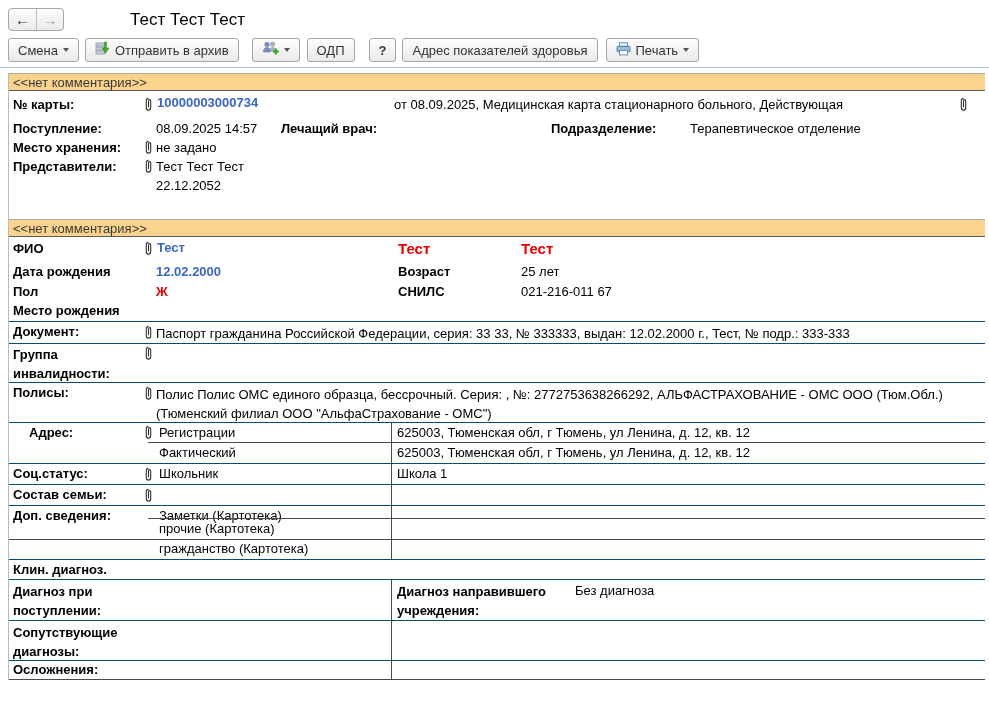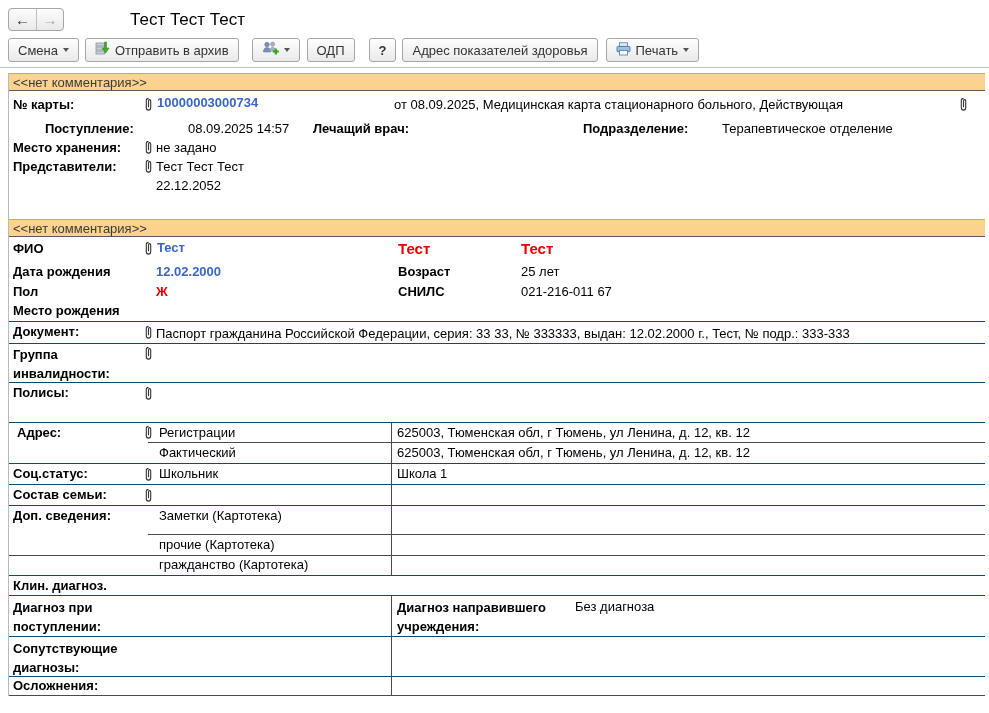--- a/index.html
+++ b/index.html
@@ -114,21 +114,21 @@
     <span class="ps clip" style="left:135px;top:6px;"><svg width="9" height="15" viewBox="0 0 9 15">
           <path d="M4.5 1.4 C3.1 1.4 2.3 2.3 2.3 3.6 L2.3 10.4 C2.3 12.1 3.2 13.1 4.5 13.1 C5.8 13.1 6.7 12.1 6.7 10.4 L6.7 4 C6.7 3.1 6.2 2.6 5.6 2.6 C5 2.6 4.5 3.1 4.5 4 L4.5 10.2" fill="none" stroke="#333" stroke-width="1.1"></path>
         </svg></span>
     <span class="ps link biglink" style="left:148px;top:4px;">10000003000734</span>
     <span class="ps" style="left:385px;top:6px;">от 08.09.2025, Медицинская карта стационарного больного, Действующая</span>
     <span class="ps clip" style="left:950px;top:6px;"><svg width="9" height="15" viewBox="0 0 9 15">
           <path d="M4.5 1.4 C3.1 1.4 2.3 2.3 2.3 3.6 L2.3 10.4 C2.3 12.1 3.2 13.1 4.5 13.1 C5.8 13.1 6.7 12.1 6.7 10.4 L6.7 4 C6.7 3.1 6.2 2.6 5.6 2.6 C5 2.6 4.5 3.1 4.5 4 L4.5 10.2" fill="none" stroke="#333" stroke-width="1.1"></path>
         </svg></span>
   </div>
 
-  <div class="row" style="height:20px;margin-left:32px;">
+  <div class="row" style="height:20px;">
     <span class="ps lbl" style="left:4px;top:2px;">Поступление:</span>
     <span class="ps" style="left:147px;top:2px;">08.09.2025 14:57</span>
     <span class="ps lbl" style="left:272px;top:2px;">Лечащий врач:</span>
     <span class="ps lbl" style="left:542px;top:2px;">Подразделение:</span>
     <span class="ps" style="left:681px;top:2px;">Терапевтическое отделение</span>
   </div>
 
   <div class="row" style="height:19px;">
     <span class="ps lbl" style="left:4px;top:1px;">Место хранения:</span>
     <span class="ps clip" style="left:135px;top:1px;"><svg width="9" height="15" viewBox="0 0 9 15">
@@ -194,24 +194,25 @@
     <span class="ps clip" style="left:135px;top:2px;"><svg width="9" height="15" viewBox="0 0 9 15">
           <path d="M4.5 1.4 C3.1 1.4 2.3 2.3 2.3 3.6 L2.3 10.4 C2.3 12.1 3.2 13.1 4.5 13.1 C5.8 13.1 6.7 12.1 6.7 10.4 L6.7 4 C6.7 3.1 6.2 2.6 5.6 2.6 C5 2.6 4.5 3.1 4.5 4 L4.5 10.2" fill="none" stroke="#333" stroke-width="1.1"></path>
         </svg></span>
   </div>
 
   <div class="row bt" style="height:40px;">
     <span class="ps lbl" style="left:4px;top:2px;">Полисы:</span>
     <span class="ps clip" style="left:135px;top:3px;"><svg width="9" height="15" viewBox="0 0 9 15">
           <path d="M4.5 1.4 C3.1 1.4 2.3 2.3 2.3 3.6 L2.3 10.4 C2.3 12.1 3.2 13.1 4.5 13.1 C5.8 13.1 6.7 12.1 6.7 10.4 L6.7 4 C6.7 3.1 6.2 2.6 5.6 2.6 C5 2.6 4.5 3.1 4.5 4 L4.5 10.2" fill="none" stroke="#333" stroke-width="1.1"></path>
         </svg></span>
+    <div class="wrap">Полис Полис ОМС единого образца, бессрочный. Серия: , №: 2772753638266292, АЛЬФАСТРАХОВАНИЕ - ОМС ООО (Тюм.Обл.) (Тюменский филиал ООО "АльфаСтрахование - ОМС")</div>
   </div>
 
   <div class="row bt" style="height:21px;">
-    <span class="ps lbl" style="left:8px;top:2px;">Адрес:</span>
+    <span class="ps lbl" style="left:20px;top:2px;">Адрес:</span>
     <span class="ps clip" style="left:135px;top:2px;"><svg width="9" height="15" viewBox="0 0 9 15">
           <path d="M4.5 1.4 C3.1 1.4 2.3 2.3 2.3 3.6 L2.3 10.4 C2.3 12.1 3.2 13.1 4.5 13.1 C5.8 13.1 6.7 12.1 6.7 10.4 L6.7 4 C6.7 3.1 6.2 2.6 5.6 2.6 C5 2.6 4.5 3.1 4.5 4 L4.5 10.2" fill="none" stroke="#333" stroke-width="1.1"></path>
         </svg></span>
     <span class="ps" style="left:150px;top:2px;">Регистрации</span>
     <span class="ps" style="left:388px;top:2px;">625003, Тюменская обл, г Тюмень, ул Ленина, д. 12, кв. 12</span>
     <div class="vl"></div>
     <div class="pl"></div>
   </div>
 
   <div class="row" style="height:20px;">
@@ -232,21 +233,21 @@
   </div>
 
   <div class="row bt" style="height:21px;">
     <span class="ps lbl" style="left:4px;top:2px;">Состав семьи:</span>
     <span class="ps clip" style="left:135px;top:3px;"><svg width="9" height="15" viewBox="0 0 9 15">
           <path d="M4.5 1.4 C3.1 1.4 2.3 2.3 2.3 3.6 L2.3 10.4 C2.3 12.1 3.2 13.1 4.5 13.1 C5.8 13.1 6.7 12.1 6.7 10.4 L6.7 4 C6.7 3.1 6.2 2.6 5.6 2.6 C5 2.6 4.5 3.1 4.5 4 L4.5 10.2" fill="none" stroke="#333" stroke-width="1.1"></path>
         </svg></span>
     <div class="vl"></div>
   </div>
 
-  <div class="row bt" style="height:30px;">
+  <div class="row bt" style="height:14px;">
     <span class="ps lbl" style="left:4px;top:2px;">Доп. сведения:</span>
     <span class="ps" style="left:150px;top:2px;">Заметки (Картотека)</span>
     <div class="vl"></div>
     <div class="pl"></div>
   </div>
 
   <div class="row bb" style="height:21px;">
     <span class="ps" style="left:150px;top:2px;">прочие (Картотека)</span>
     <div class="vl"></div>
   </div>

